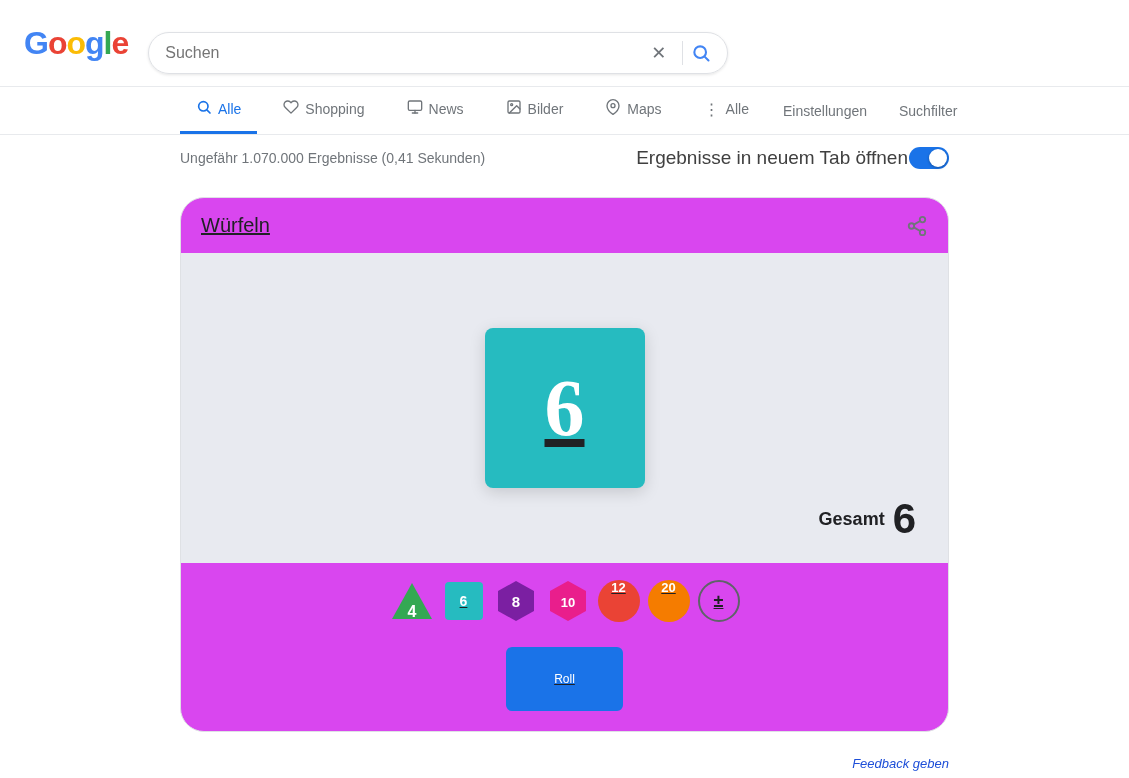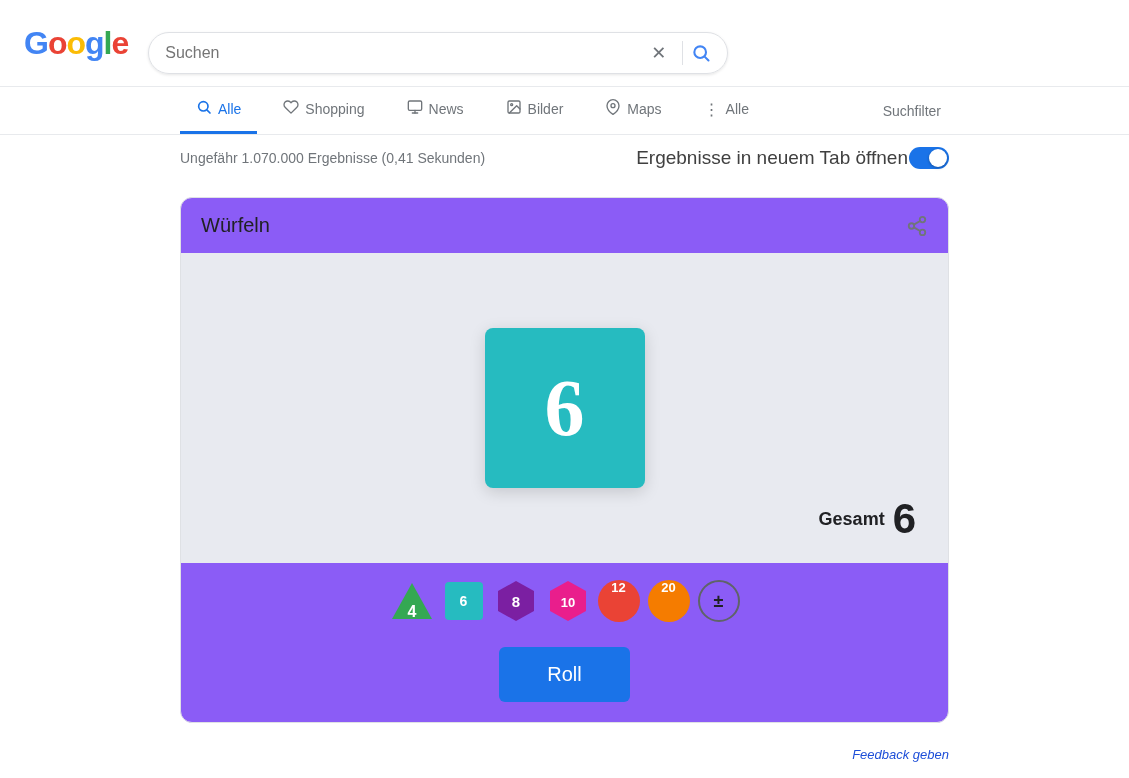--- a/index.html
+++ b/index.html
@@ -160,24 +160,25 @@
     }
 
     
     .main-content {
       padding: 16px 180px;
     }
 
     
     .dice-card {
       border: 1px solid #dfe1e5;
-      border-radius: 12px;
+      border-radius: 24px;
       overflow: hidden;
       max-width: 820px;
-      background: #8b5cf6;
+      background: #d946ef;
+      text-decoration: underline;
     }
 
     .dice-card-header {
       display: flex;
       align-items: center;
       justify-content: space-between;
       padding: 16px 20px;
       font-size: 20px;
       font-weight: 400;
       color: #202124;
@@ -307,22 +308,22 @@
     .roll-section {
       display: flex;
       justify-content: center;
       padding: 8px 16px 20px;
     }
     .roll-button {
       background: #1a73e8;
       color: #fff;
       border: none;
       border-radius: 6px;
-      padding: 16px 48px;
-      font-size: 20px;
+      padding: 25px 48px;
+      font-size: 12px;
       cursor: pointer;
       font-weight: 500;
     }
 
     
     .feedback-bar {
       text-align: right;
       padding: 8px 180px;
       font-size: 13px;
       color: #1d4ed8;
@@ -394,20 +395,21 @@
           <circle cx="12" cy="10" r="3"></circle>
         </svg>
     </span>
     <span>Maps</span>
   </a>
   <a class="nav-tab">
     <span class="nav-tab-icon">⋮</span>
     <span>Alle</span>
   </a>
   <div class="nav-right">
+    <button class="nav-right-btn">Einstellungen</button>
     <button class="nav-right-btn">Suchfilter</button>
   </div>
 </nav>
 
 <div class="results-info-bar">
   <span class="results-count">Ungefähr 1.070.000 Ergebnisse (0,41 Sekunden)</span>
   <div class="new-tab-toggle">
     <span>Ergebnisse in neuem Tab öffnen</span>
     <div class="toggle-switch"></div>
   </div>

